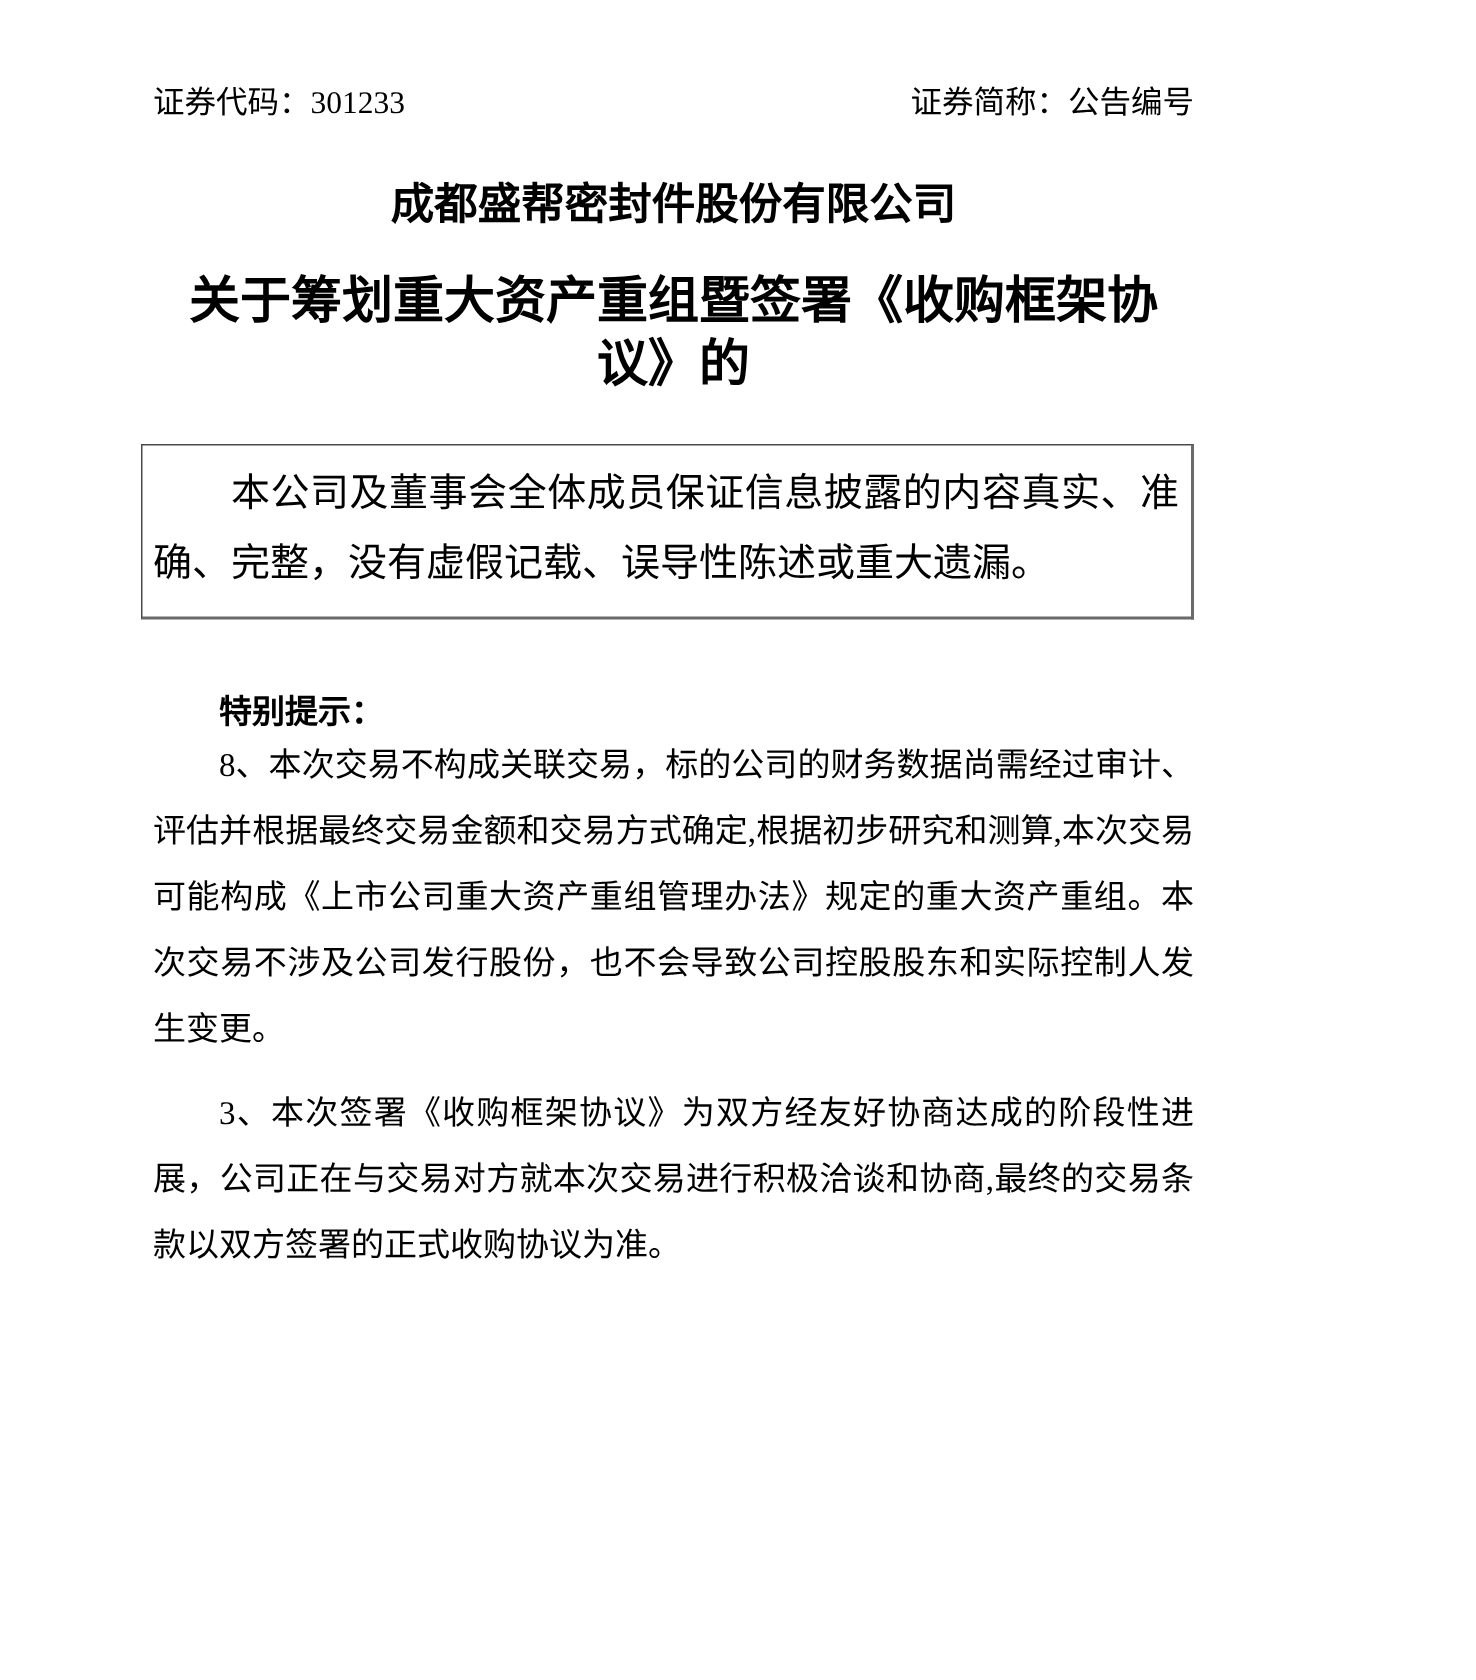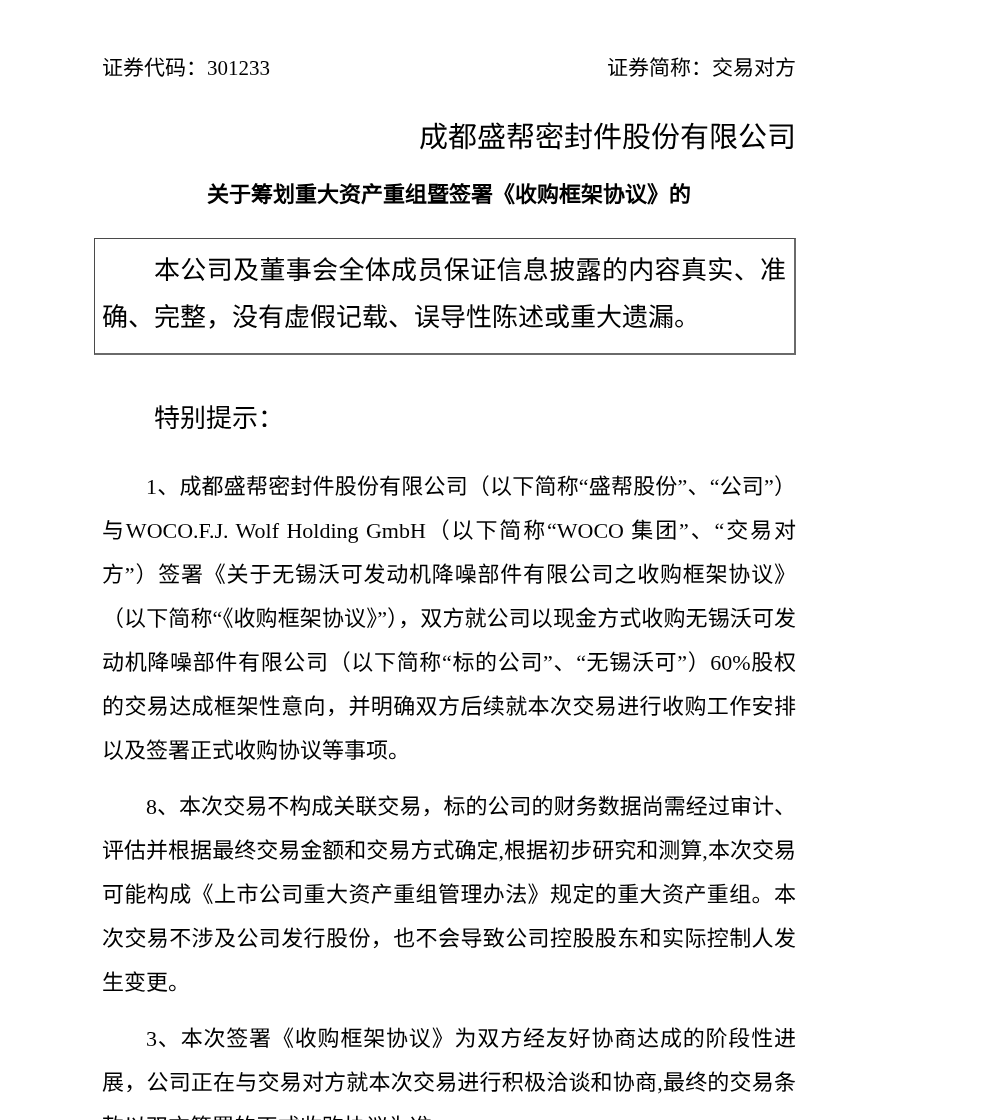--- a/index.html
+++ b/index.html
@@ -20,29 +20,29 @@
   }
   .doc-header {
     display: flex;
     justify-content: space-between;
     align-items: baseline;
     font-size: 21px;
     line-height: 1.3;
   }
   .title-company {
     margin: 37px 0 0 0;
-    text-align: right;
+    text-align: center;
     font-size: 29px;
-    font-weight: normal;
+    font-weight: bold;
     line-height: 1.25;
   }
   .title-subject {
     margin: 25px 0 0 0;
     text-align: center;
-    font-size: 22px;
+    font-size: 34px;
     font-weight: bold;
     line-height: 1.25;
   }
   .title-type {
     margin: 39px 0 0 0;
     text-align: center;
     font-size: 29px;
     font-weight: bold;
     line-height: 1.25;
   }
@@ -56,22 +56,22 @@
   }
   .disclaimer-box p {
     margin: 0;
     font-size: 26px;
     line-height: 47px;
     text-align: justify;
     text-indent: 2em;
   }
   .section-heading {
     margin: 48px 0 0 0;
-    font-size: 26px;
-    font-weight: normal;
+    font-size: 22px;
+    font-weight: bold;
     line-height: 1.25;
     text-indent: 2em;
   }
   .body-para {
     margin: 0 0 12px 0;
     font-size: 22px;
     line-height: 44px;
     text-align: justify;
     text-indent: 2em;
   }
@@ -79,29 +79,28 @@
     margin-top: 29px;
   }
 </style>
 </head>
 <body>
 
 <div class="page">
 
   <div class="doc-header">
     <span>证券代码：301233</span>
-    <span>证券简称：交易对方</span>
+    <span>证券简称：公告编号</span>
   </div>
 
   <h1 class="title-company">成都盛帮密封件股份有限公司</h1>
   <h2 class="title-subject">关于筹划重大资产重组暨签署《收购框架协议》的</h2>
 
   <div class="disclaimer-box">
     <p>本公司及董事会全体成员保证信息披露的内容真实、准确、完整，没有虚假记载、误导性陈述或重大遗漏。</p>
   </div>
 
   <p class="section-heading">特别提示：</p>
 
-  <p class="body-para first">1、成都盛帮密封件股份有限公司（以下简称“盛帮股份”、“公司”）与WOCO.F.J. Wolf Holding GmbH（以下简称“WOCO 集团”、“交易对方”）签署《关于无锡沃可发动机降噪部件有限公司之收购框架协议》（以下简称“《收购框架协议》”），双方就公司以现金方式收购无锡沃可发动机降噪部件有限公司（以下简称“标的公司”、“无锡沃可”）60%股权的交易达成框架性意向，并明确双方后续就本次交易进行收购工作安排以及签署正式收购协议等事项。</p>
   <p class="body-para">8、本次交易不构成关联交易，标的公司的财务数据尚需经过审计、评估并根据最终交易金额和交易方式确定,根据初步研究和测算,本次交易可能构成《上市公司重大资产重组管理办法》规定的重大资产重组。本次交易不涉及公司发行股份，也不会导致公司控股股东和实际控制人发生变更。</p>
   <p class="body-para">3、本次签署《收购框架协议》为双方经友好协商达成的阶段性进展，公司正在与交易对方就本次交易进行积极洽谈和协商,最终的交易条款以双方签署的正式收购协议为准。</p>
 
 </div>
 
 </body></html>

